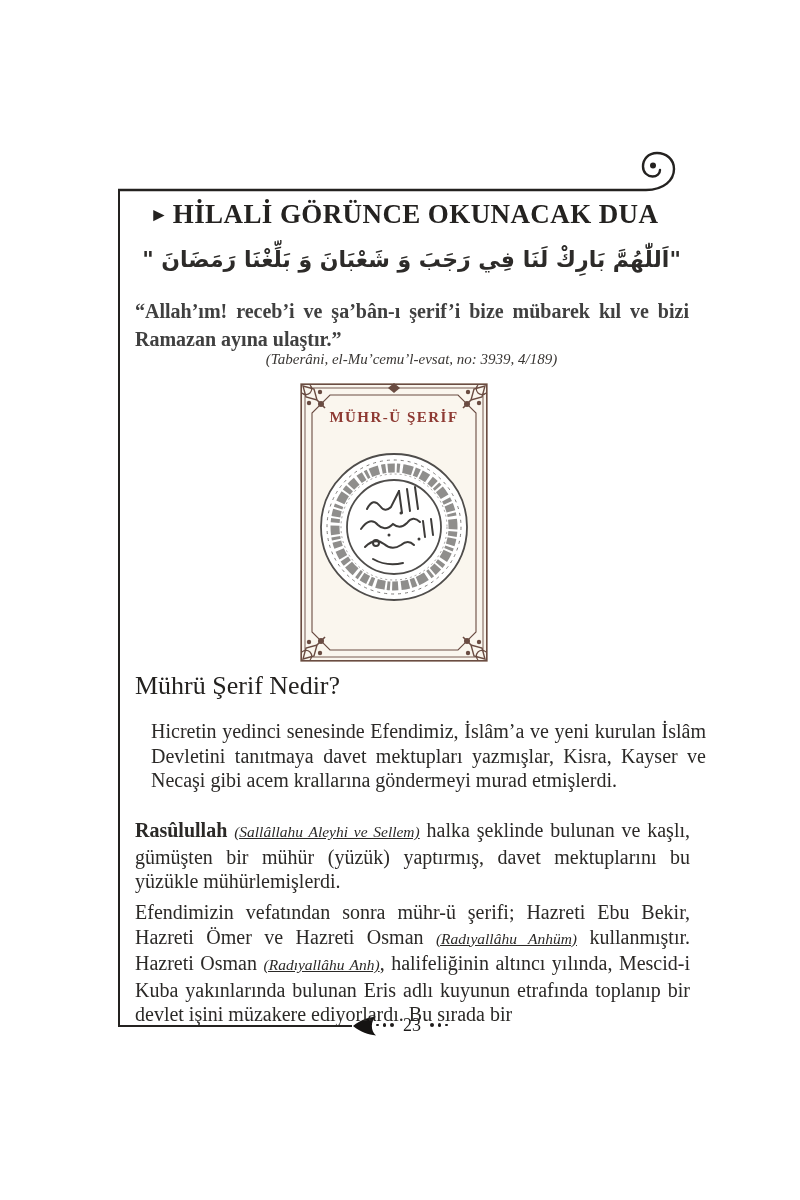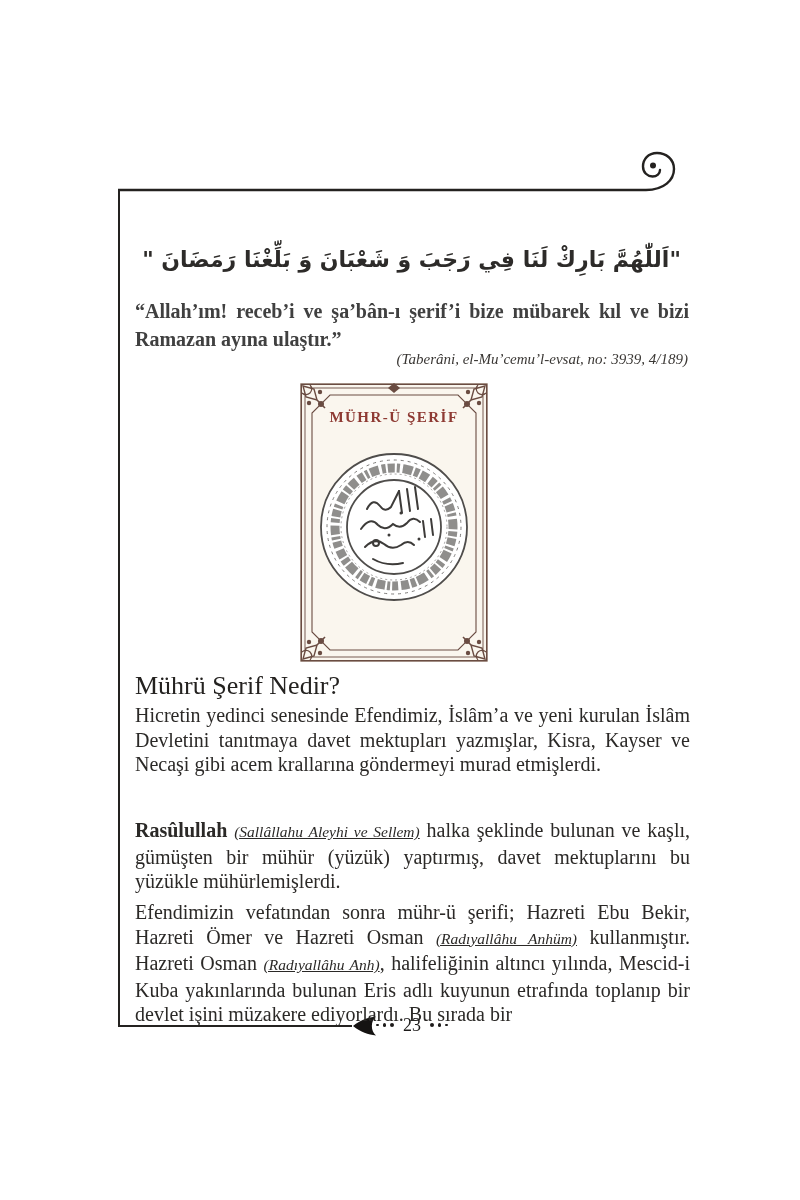--- a/index.html
+++ b/index.html
@@ -17,21 +17,21 @@
   .title-marker{font-size:19px;vertical-align:2px;margin-right:4px;}
   .arabic-line{
     left:135px;top:247px;width:553px;text-align:center;direction:rtl;
     font-family:"DejaVu Sans", sans-serif;font-size:22px;font-weight:bold;color:#2d2b29;
   }
   .translation{
     left:135px;top:297px;width:554px;font-size:20px;font-weight:bold;line-height:28px;
     text-align:justify;color:#404040;
   }
   .citation{
-    left:135px;top:351px;width:553px;text-align:right;font-style:italic;
+    left:135px;top:351px;width:553px;text-align:center;font-style:italic;
     font-size:15px;color:#3a3734;
   }
   .seal-card{
     left:300px;top:383px;width:188px;height:279px;background:var(--seal-bg);
   }
   .seal-title{
     position:absolute;left:0;top:26px;width:100%;text-align:center;
     font-size:15px;font-weight:bold;letter-spacing:1.5px;color:var(--seal-red);
   }
   .section-heading{
@@ -71,20 +71,23 @@
   <div class="abs footer-group">
     <span class="dot d1"></span>
     <span class="dot d2"></span>
     <span class="dot d3"></span>
     <span class="page-number">23</span>
     <span class="dot d3"></span>
     <span class="dot d2"></span>
     <span class="dot d1"></span>
   </div>
 
+  <div class="abs page-title">
+    <span class="title-marker">►</span><span>HİLALİ GÖRÜNCE OKUNACAK DUA</span>
+  </div>
 
   <div class="abs arabic-line" dir="rtl">"اَللّٰهُمَّ بَارِكْ لَنَا فِي رَجَبَ وَ شَعْبَانَ وَ بَلِّغْنَا رَمَضَانَ "</div>
 
   <div class="abs translation">“Allah’ım! receb’i ve şa’bân-ı şerif’i bize mübarek kıl ve bizi Ramazan ayına ulaştır.”</div>
 
   <div class="abs citation">(Taberâni, el-Mu’cemu’l-evsat, no: 3939, 4/189)</div>
 
   <div class="abs seal-card">
     <svg class="abs" style="left:0;top:0;" width="188" height="279" aria-hidden="true">
       <defs>
@@ -130,19 +133,19 @@
         <circle cx="73" cy="98" r="3"></circle>
       </g>
       <circle cx="98" cy="68" r="1.5" fill="#3d3b39"></circle>
       <circle cx="86" cy="90" r="1.5" fill="#3d3b39"></circle>
       <circle cx="116" cy="94" r="1.5" fill="#3d3b39"></circle>
     </svg>
   </div>
 
   <div class="abs section-heading">Mührü Şerif Nedir?</div>
 
-  <p class="abs body-para p1" style="margin:0;">Hicretin yedinci senesinde Efendimiz, İslâm’a ve yeni kurulan İslâm Devletini tanıtmaya davet mektupları yazmışlar, Kisra, Kayser ve Necaşi gibi acem krallarına göndermeyi murad etmişlerdi.</p>
+  <p class="abs body-para p1" style="margin:16px;">Hicretin yedinci senesinde Efendimiz, İslâm’a ve yeni kurulan İslâm Devletini tanıtmaya davet mektupları yazmışlar, Kisra, Kayser ve Necaşi gibi acem krallarına göndermeyi murad etmişlerdi.</p>
 
   <p class="abs body-para p2" style="margin:0;"><span class="bold">Rasûlullah </span><span class="paren">(Sallâllahu Aleyhi ve Sellem)</span><span> halka şeklinde bulunan ve kaşlı, gümüşten bir mühür (yüzük) yaptırmış, davet mektuplarını bu yüzükle mühürlemişlerdi.</span></p>
 
   <p class="abs body-para p3" style="margin:0;"><span>Efendimizin vefatından sonra mühr-ü şerifi; Hazreti Ebu Bekir, Hazreti Ömer ve Hazreti Osman </span><span class="paren">(Radıyallâhu Anhüm)</span><span> kullanmıştır. Hazreti Osman </span><span class="paren">(Radıyallâhu Anh)</span><span>, halifeliğinin altıncı yılında, Mescid-i Kuba yakınlarında bulunan Eris adlı kuyunun etrafında toplanıp bir devlet işini müzakere ediyorlardı. Bu sırada bir</span></p>
 
 </div>
 
 </body></html>

